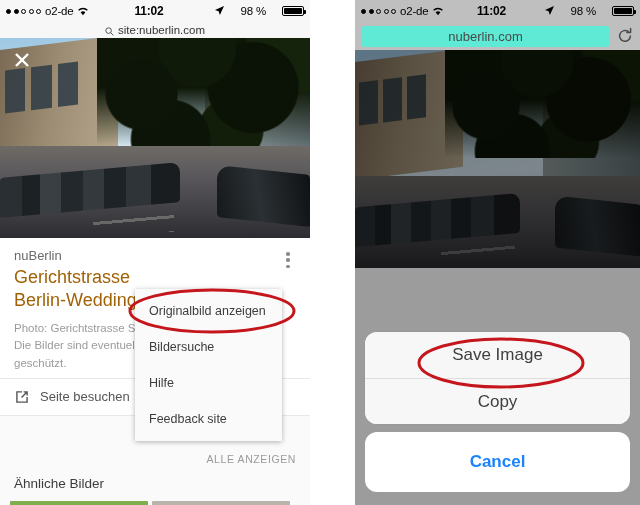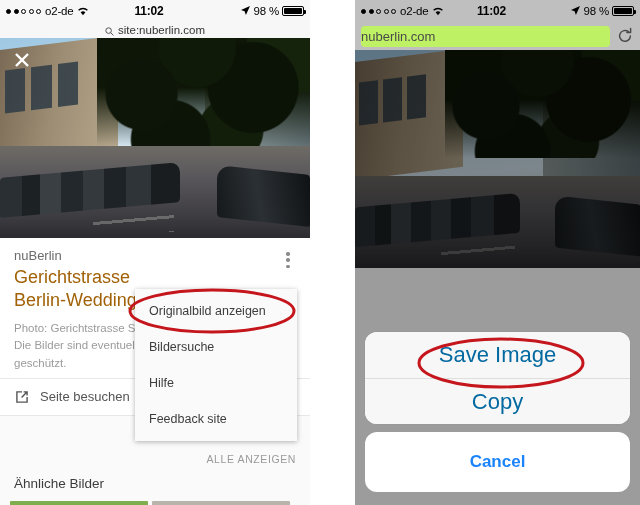--- a/index.html
+++ b/index.html
@@ -28,21 +28,21 @@
   .dots { display:flex; align-items:center; gap:2.5px; }
   .dot { width:5px; height:5px; border-radius:50%; border:1px solid #000; }
   .dot.filled { background:#000; }
   .carrier { font-size:11.5px; letter-spacing:-0.2px; }
   .wifi { width:12px; height:10px; position:relative; display:inline-block; }
   .sb-center {
     position:absolute; left:0; right:12px; text-align:center;
     font-size:12px; font-weight:bold; letter-spacing:-0.2px;
   }
   .sb-right {
-    margin-left:auto; display:flex; align-items:center; gap:3px;
+    margin-left:auto; display:flex; align-items:center; gap:16px;
     font-size:11.5px; letter-spacing:-0.2px;
   }
   .battery {
     width:22px; height:10px; border:1px solid #000; border-radius:2px;
     position:relative; padding:1px;
   }
   .battery::after{
     content:""; position:absolute; right:-3px; top:3px;
     width:2px; height:4px; background:#000; border-radius:0 1px 1px 0;
   }
@@ -148,56 +148,56 @@
   .similar-head .lbl{ font-size:13.5px; color:#3c3c3c;margin-top:48px; }
   .similar-head .all{ font-size:10.5px; color:#9a9a9a; letter-spacing:.6px; }
 
   .thumbs{ display:flex; gap:4px; padding:0 0 0 10px; background:#fafafa; }
   .thumb{ width:138px; height:34px; overflow:hidden; border-radius:1px; }
   .thumb.a{ background:linear-gradient(180deg,#7fae4f 0 38%, #8fb6d8 38% 55%, #c9c3b6 55% 100%); }
   .thumb.b{ background:linear-gradient(180deg,#b9b4ab 0 45%, #d5d2cb 45% 72%, #e7e5e1 72% 100%); }
 
   
   .popup{
-    position:absolute; left:135px; top:289px; width:162px;
+    position:absolute; left:135px; top:289px; width:147px;
     background:#fafafa; box-shadow:0 1px 5px rgba(0,0,0,.3);
     z-index:20; padding:4px 0;
   }
   .popup-item{
     padding:11px 14px; font-size:12.5px; color:#3d3d3d; cursor:pointer;
     white-space:nowrap;
   }
 
   
   .r-statusbar{ background:#bfbfbf; }
   .r-urlbar{
     height:28px; background:#bfbfbf; display:flex; align-items:center;
     padding:0 6px;
   }
   .r-urlfield{
-    flex:1; height:21px; background:#bef264; border-radius:4px;
-    display:flex; align-items:center; justify-content:flex-start;
+    flex:1; height:21px; background:#5eead4; border-radius:4px;
+    display:flex; align-items:center; justify-content:center;
     font-size:13px; color:#4a4a4a; position:relative;
   }
   .reload{ width:18px; height:18px; margin-left:6px; position:relative; cursor:pointer; }
 
   .r-hero{ position:relative; width:100%; height:218px; overflow:hidden; }
   .r-hero .dim{ position:absolute; inset:0; background:rgba(0,0,0,.42); z-index:3; }
   .r-body{ position:absolute; left:0; right:0; top:268px; bottom:0; background:#9c9c9c; }
 
   .sheet{
     position:absolute; left:10px; right:10px; z-index:25;
   }
   .sheet-group{
     background:#f7f7f7; border-radius:12px; overflow:hidden;
     box-shadow:0 0 0 .5px rgba(0,0,0,.04);
   }
   .sheet-btn{
     height:46px; display:flex; align-items:center; justify-content:center;
-    font-size:22px; color:#0369a1; cursor:pointer; background:#f7f7f7;
+    font-size:17px; color:#404040; cursor:pointer; background:#f7f7f7;
   }
   .sheet-btn + .sheet-btn{ border-top:1px solid #dedede; }
   .sheet-cancel{
     margin-top:8px; background:#fff; border-radius:12px; height:60px;
     display:flex; align-items:center; justify-content:center;
     font-size:17px; font-weight:bold; color:#1b84fb; cursor:pointer;
   }
 
   
   .annot{ position:absolute; z-index:40; pointer-events:none; }

